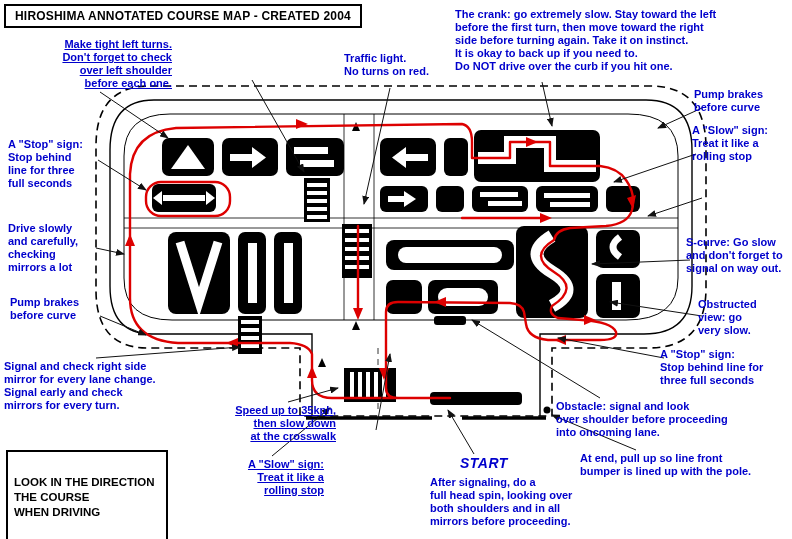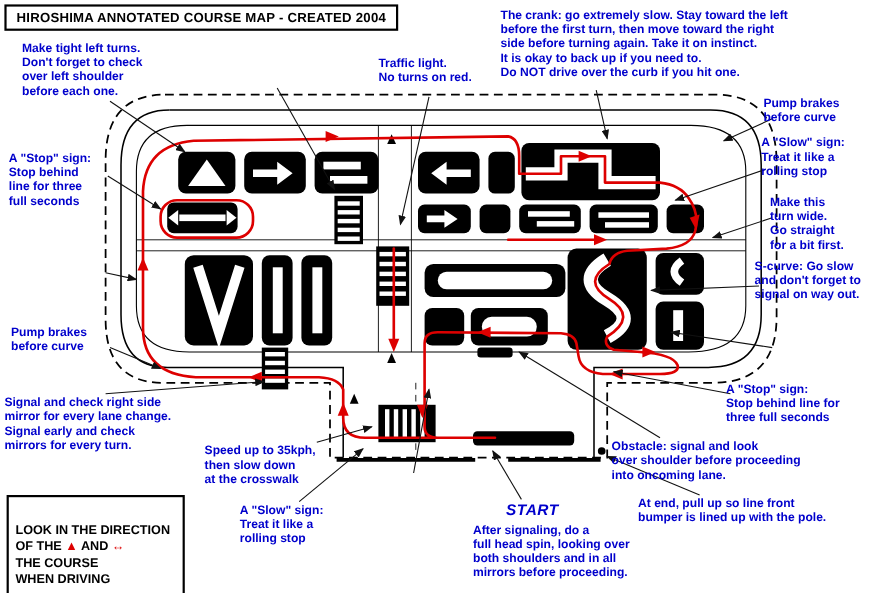--- a/index.html
+++ b/index.html
@@ -9,21 +9,21 @@
   .map-svg { position:absolute; left:0; top:0; }
   .title-box {
     position:absolute; left:4px; top:4px; background:#fff;
     border:2px solid #000; padding:3px 9px;
     font-size:12px; font-weight:bold; color:#000; letter-spacing:0.2px;text-align:center;
   }
   .ann {
     position:absolute; color:#0000CC; font-weight:bold; font-size:11px;
     line-height:1.18; white-space:pre-line;
   }
-  .ann.c { text-align:left; }
+  .ann.c { text-align:right;text-decoration:underline; }
   .ann-start { font-size:14px; letter-spacing:0.5px;font-style:italic; }
   .legend-box {
     position:absolute; left:6px; top:450px; width:162px; background:#fff;
     border:2px solid #000; padding:23px 6px;
     font-size:11.5px; font-weight:bold; color:#000; line-height:1.3;
   }
   .red-sym { color:#DD0000; }
 </style>
 </head>
 <body>
@@ -216,34 +216,37 @@
 side before turning again.  Take it on instinct.
 It is okay to back up if you need to.
 Do NOT drive over the curb if you hit one.</div>
   <div class="ann" style="left:344px;top:52px;width:115px">Traffic light.
 No turns on red.</div>
   <div class="ann" style="left:694px;top:88px;width:95px">Pump brakes
 before curve</div>
   <div class="ann" style="left:692px;top:124px;width:102px">A "Slow" sign:
 Treat it like a
 rolling stop</div>
-  <div class="ann" style="left:700px;top:178px;width:92px">Make this
-turn wide.
-Go straight
-for a bit first.</div>
   <div class="ann" style="left:686px;top:236px;width:108px">S-curve: Go slow
 and don't forget to
 signal on way out.</div>
+  <div class="ann" style="left:698px;top:298px;width:92px">Obstructed
+view: go
+very slow.</div>
   <div class="ann" style="left:660px;top:348px;width:132px">A "Stop" sign:
 Stop behind line for
 three full seconds</div>
   <div class="ann" style="left:8px;top:138px;width:112px">A "Stop" sign:
 Stop behind
 line for three
 full seconds</div>
+  <div class="ann" style="left:8px;top:222px;width:108px">Drive slowly
+and carefully,
+checking
+mirrors a lot</div>
   <div class="ann" style="left:10px;top:296px;width:100px">Pump brakes
 before curve</div>
   <div class="ann" style="left:4px;top:360px;width:178px">Signal and check right side
 mirror for every lane change.
 Signal early and check
 mirrors for every turn.</div>
   <div class="ann c" style="left:186px;top:404px;width:150px">Speed up to 35kph,
 then slow down
 at the crosswalk</div>
   <div class="ann c" style="left:218px;top:458px;width:106px">A "Slow" sign:
@@ -255,23 +258,17 @@
 both shoulders and in all
 mirrors before proceeding.</div>
   <div class="ann" style="left:556px;top:400px;width:236px">Obstacle:  signal and look
 over shoulder before proceeding
 into oncoming lane.</div>
   <div class="ann" style="left:580px;top:452px;width:212px">At end, pull up so line front
 bumper is lined up with the pole.</div>
 
   <div class="legend-box">
     <div>LOOK IN THE DIRECTION</div>
-    <div>
-      <span>OF THE</span>
-      <span class="red-sym">▲</span>
-      <span>AND</span>
-      <span class="red-sym">↔</span>
-    </div>
     <div>THE COURSE</div>
     <div>WHEN DRIVING</div>
   </div>
 
 </div>
 
 </body></html>

